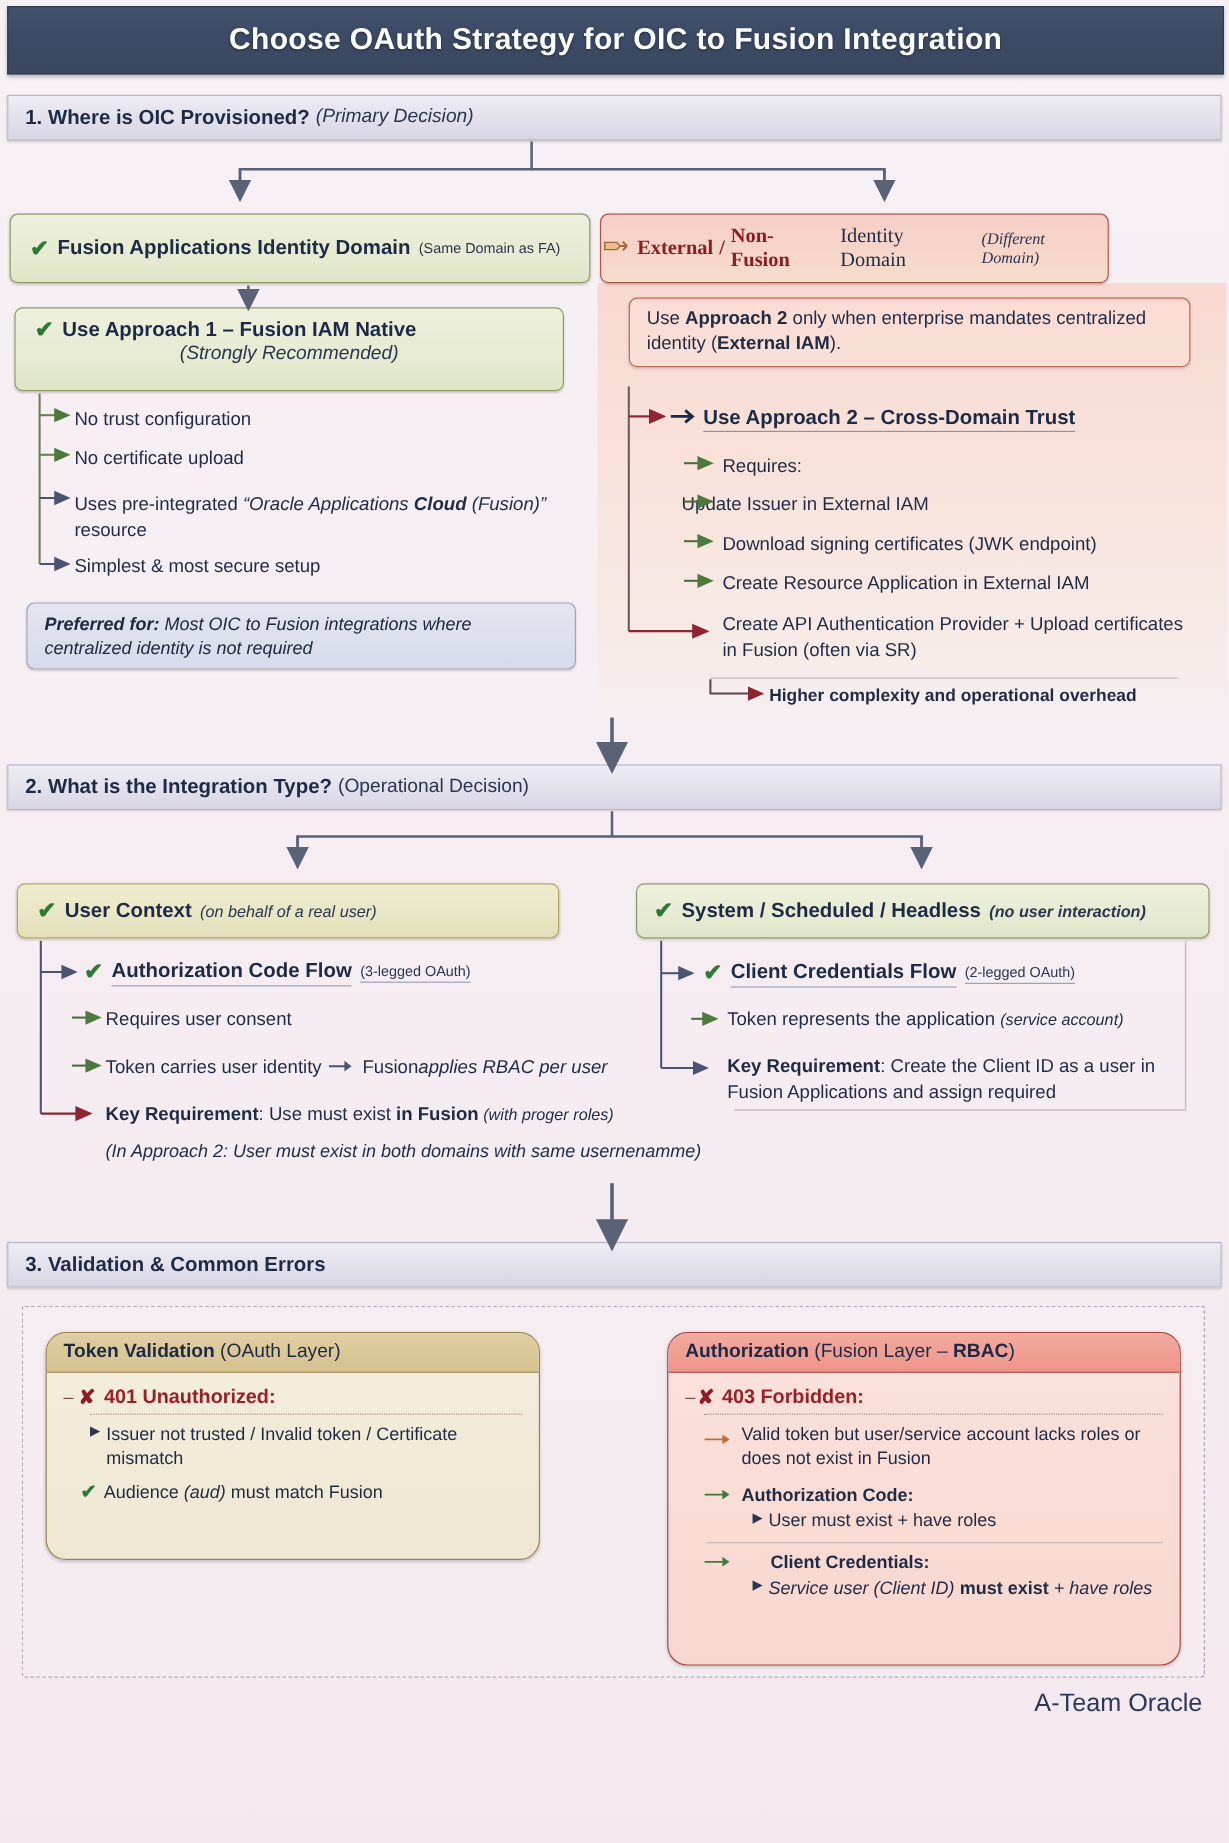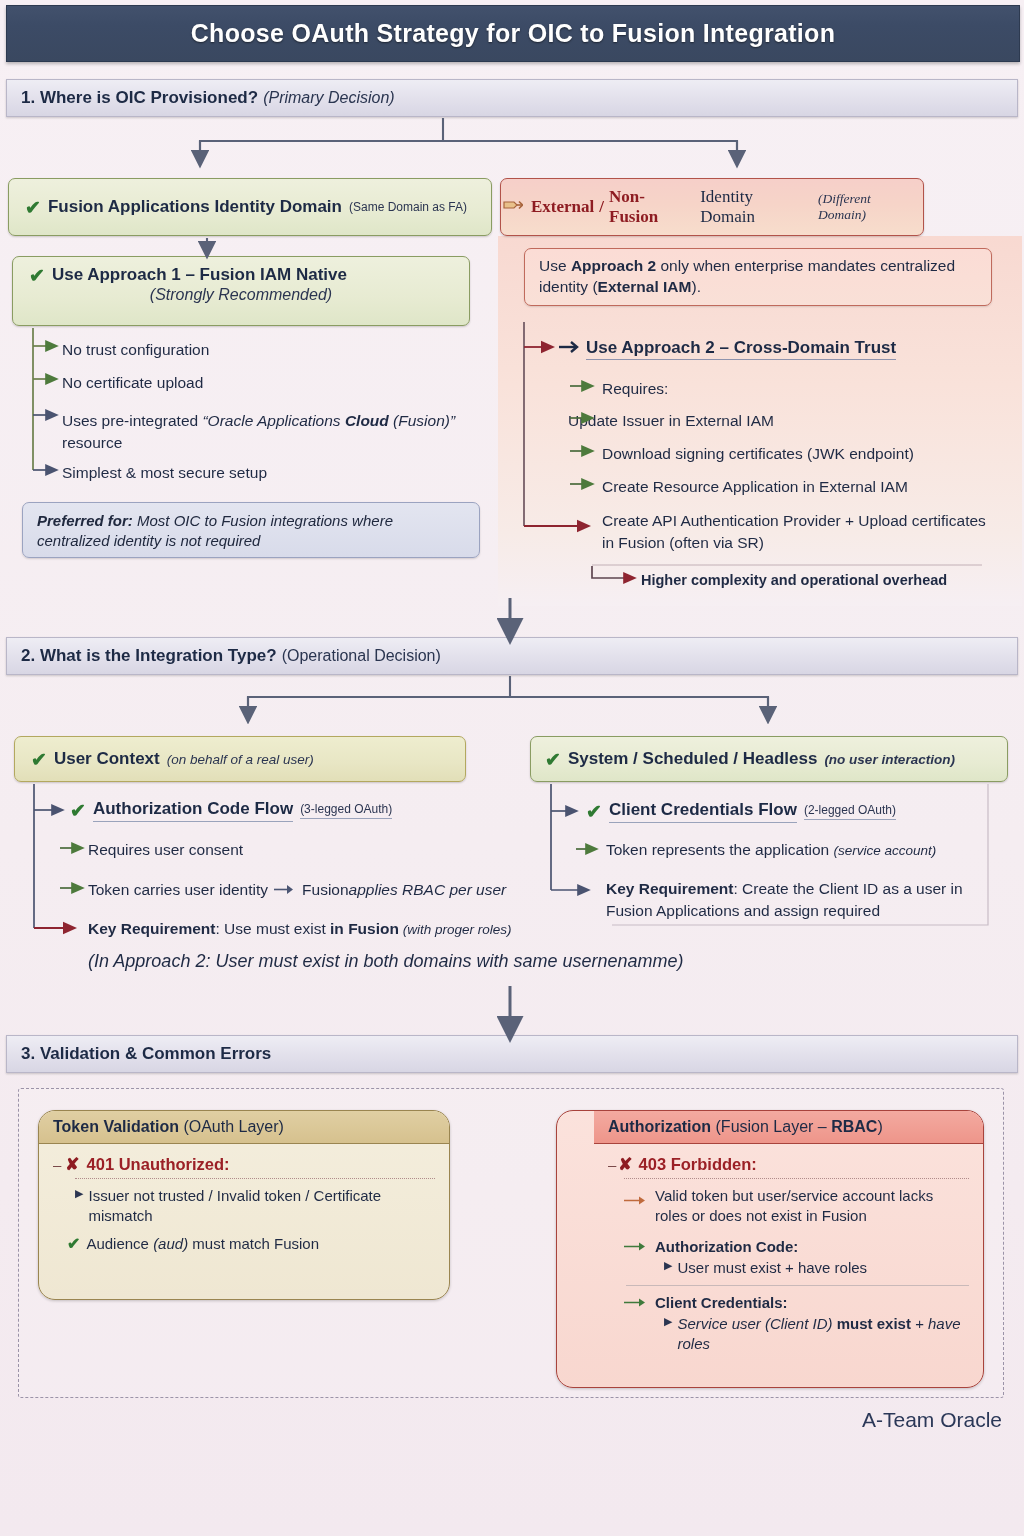--- a/index.html
+++ b/index.html
@@ -101,21 +101,21 @@
   
   .card{position:absolute;box-sizing:border-box;border-radius:17px;overflow:hidden;}
   .card-tan{border:1.5px solid #9a8550;box-shadow:0 1px 3px rgba(0,0,0,.2);
     background:linear-gradient(180deg,#f4eedd 0%,#efe7d2 100%);}
   .card-tan .caphead{
     background:linear-gradient(180deg,#e0cfa3 0%,#d6c18e 100%);
     border-bottom:1.5px solid #9a8550;
     padding:7px 14px;font-size:16px;color:#1d2a45;
   }
   .card-rose{border:1.5px solid #a8433c;box-shadow:0 1px 3px rgba(0,0,0,.2);
-    background:linear-gradient(180deg,#fbe2dc 0%,#f8d7cf 100%);padding-left:37px;}
+    background:linear-gradient(180deg,#fbe2dc 0%,#f8d7cf 100%);}
   .card-rose .caphead{
     background:linear-gradient(180deg,#f3aaa0 0%,#ee958a 100%);
     border-bottom:1.5px solid #a8433c;
     padding:7px 14px;font-size:16px;color:#1d2a45;
   }
   .caphead b{font-weight:bold;}
   .capbody{padding:10px 14px 12px 14px;}
 
   .err-title{font-size:16.5px;font-weight:bold;color:#9b2026;}
   .dotline{border-bottom:1px dotted #b08b8b;margin:3px 0 7px 22px;}
@@ -269,21 +269,21 @@
         </svg>
     </span>
     <span>Fusion </span>
       <i>applies RBAC per user</i>
   </div>
 
   <div class="bullet" style="left:88px;top:919px;width:460px;">
     <b>Key Requirement</b><span>: Use must exist </span><b>in Fusion</b><span style="font-size:13.5px;font-style:italic;"> (with proger roles)</span>
   </div>
 
-  <div style="position:absolute;left:88px;top:951px;font-size:18px;font-style:italic;color:#1f2a44;">(In Approach 2: User must exist in both domains with same usernenamme)</div>
+  <div style="position:absolute;left:88px;top:951px;font-size:15px;font-style:italic;color:#1f2a44;">(In Approach 2: User must exist in both domains with same usernenamme)</div>
 
   <div style="position:absolute;left:586px;top:800px;display:flex;align-items:center;">
     <span class="chk">✔</span>
     <span class="hdr-txt" style="border-bottom:1px solid #9aa3bb;padding-bottom:2px;">Client Credentials Flow</span>
     <span class="hdr-note-sm" style="margin-left:7px;border-bottom:1px solid #9aa3bb;padding-bottom:2px;">(2-legged OAuth)</span>
   </div>
 
   <div class="bullet" style="left:606px;top:840px;width:400px;">
     <span>Token represents the application </span><span style="font-size:13.5px;font-style:italic;">(service account)</span>
   </div>
@@ -351,21 +351,21 @@
         </span>
         <b>Authorization Code:</b>
       </div>
       <div class="item" style="display:flex;margin-left:56px;margin-top:2px;">
         <span class="tri">▶</span>
         <span>User must exist + have roles</span>
       </div>
 
       <div class="thinline"></div>
 
-      <div class="item" style="display:flex;margin-left:16px;align-items:flex-end;">
+      <div class="item" style="display:flex;margin-left:16px;align-items:flex-end;gap:24px;">
         <span style="margin-right:7px;">
           <svg width="24" height="11" viewBox="0 0 24 11">
               <path d="M0 5.5h16" stroke="#3f7a3c" stroke-width="1.5"></path>
               <path d="M15 1.5l6 4-6 4z" fill="#3f7a3c"></path>
             </svg>
         </span>
         <b>Client Credentials:</b>
       </div>
       <div class="item" style="display:flex;margin-left:56px;margin-top:2px;">
         <span class="tri">▶</span>

